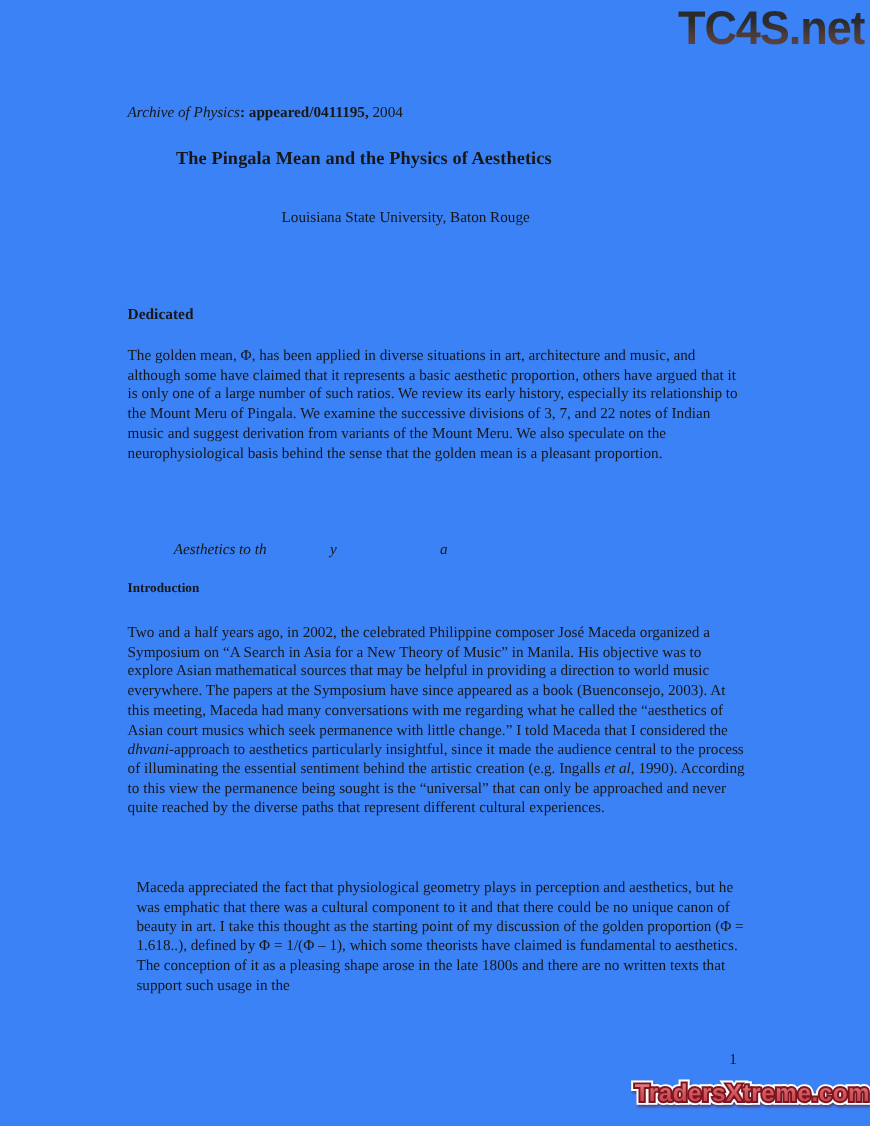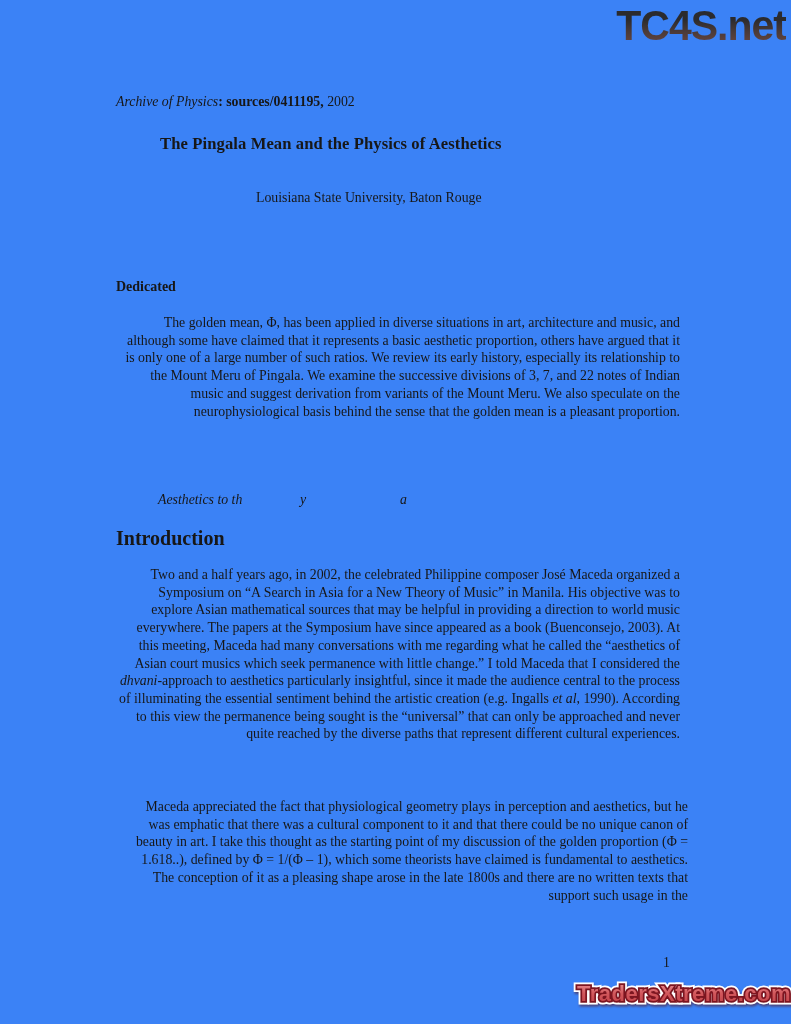--- a/index.html
+++ b/index.html
@@ -11,21 +11,21 @@
     font-family:"Liberation Serif", serif;
     color:#171717;
     overflow:hidden;
     margin:0 auto;
   }
   .abs { position:absolute; }
   .body-text {
     font-size:13.8px;
     line-height:17.7px;
     width:564px;
-    text-align:right;
+    text-align:left;
   }
   .seg-i { font-style:italic; }
   .seg-b { font-weight:bold; }
 
   .header-line { left:116px; top:94px; font-size:13.8px; }
 
   .paper-title {
     left:160px; top:134px;
     font-size:16.6px; font-weight:bold;
     letter-spacing:0.1px;
@@ -38,21 +38,21 @@
 
   .dedication {
     left:158px; top:492px;
     font-size:13.8px; font-style:italic;
     z-index:3;
   }
   .dedication .frag { position:absolute; top:0; }
   .frag-1 { left:142px; }
   .frag-2 { left:242px; }
 
-  .intro-heading { left:116px; top:527px; font-size:20px; font-weight:bold; }
+  .intro-heading { left:116px; top:527px; font-size:12px; font-weight:bold; }
   .para-1 { left:116px; top:566px; }
   .para-2 { left:124px; top:798px; }
 
   .page-number { left:663px; top:955px; font-size:13.8px; }
 
   
   .wm { font-family:"Liberation Sans", sans-serif; font-weight:bold; white-space:nowrap; }
 
   .wm-tc4s {
     right:5px; top:2px;
@@ -94,21 +94,21 @@
     color:transparent;
   }
 </style>
 </head>
 <body>
 
 <div class="page">
 
   <div class="abs wm wm-tc4s">TC4S.net</div>
 
-  <div class="abs header-line"><span class="seg-i">Archive of Physics</span><span class="seg-b">: sources/0411195,</span><span> 2002</span></div>
+  <div class="abs header-line"><span class="seg-i">Archive of Physics</span><span class="seg-b">: appeared/0411195,</span><span> 2004</span></div>
 
   <h1 class="abs paper-title">The Pingala Mean and the Physics of Aesthetics</h1>
 
   <div class="abs authors">
     <div>Louisiana State University, Baton Rouge</div>
   </div>
 
   <div class="abs abstract-heading">Dedicated</div>
   <div class="abs body-text abstract-body">The golden mean, Φ, has been applied in diverse situations in art, architecture and music, and although some have claimed that it represents a basic aesthetic proportion, others have argued that it is only one of a large number of such ratios. We review its early history, especially its relationship to the Mount Meru of Pingala. We examine the successive divisions of 3, 7, and 22 notes of Indian music and suggest derivation from variants of the Mount Meru. We also speculate on the neurophysiological basis behind the sense that the golden mean is a pleasant proportion.</div>
 

